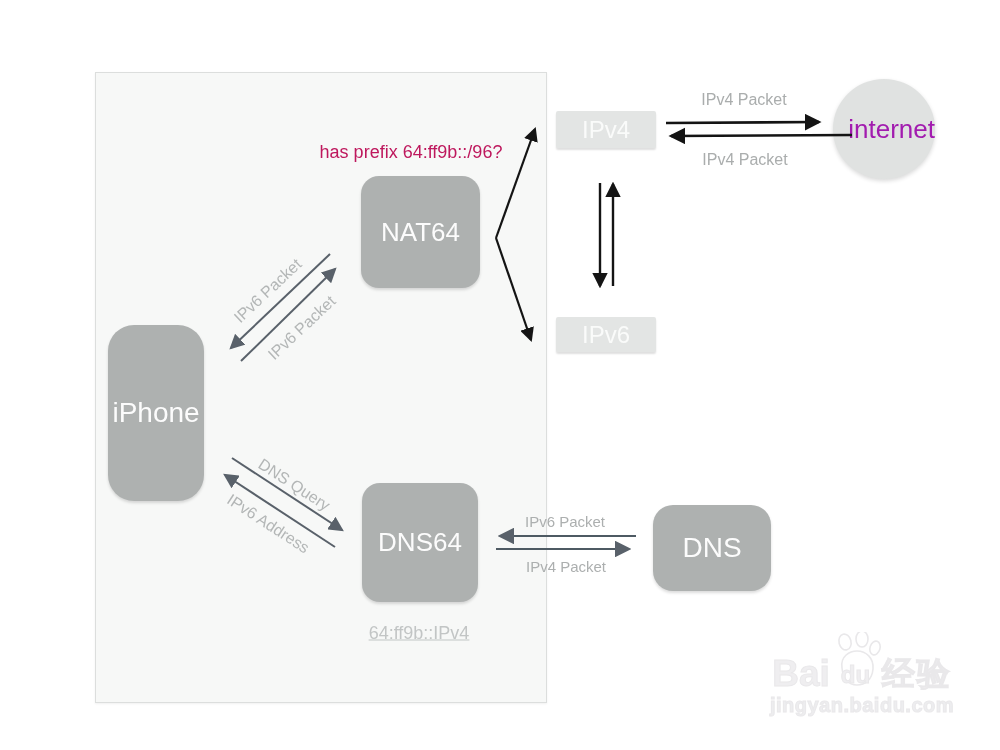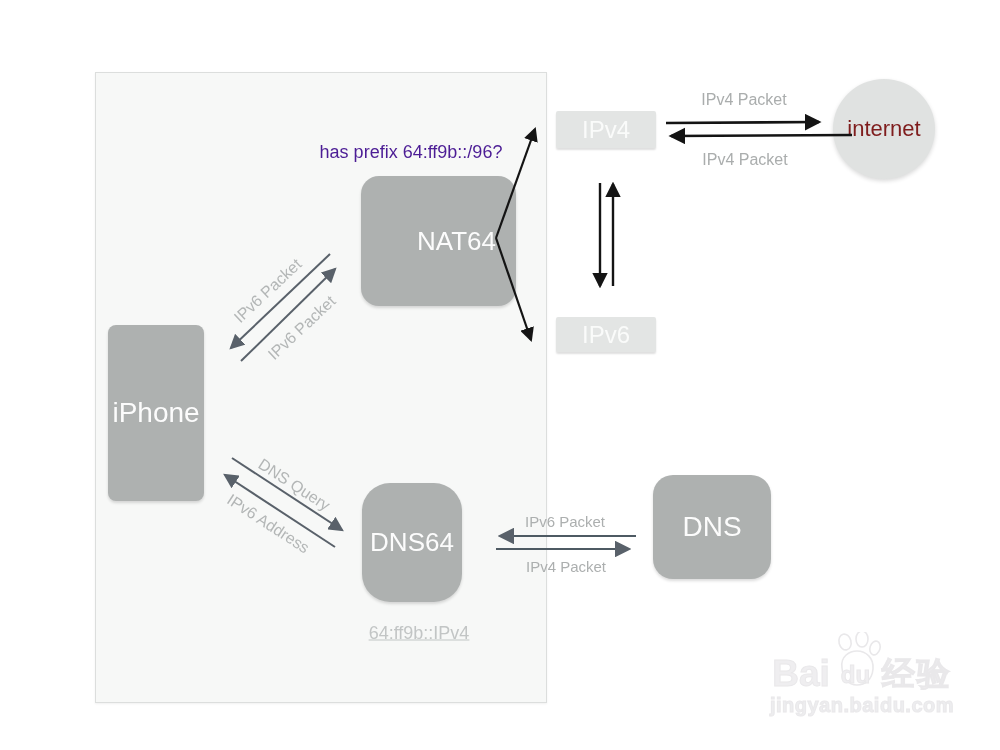--- a/index.html
+++ b/index.html
@@ -8,40 +8,40 @@
     font-family:"Liberation Sans","DejaVu Sans",sans-serif;
   }
   .panel{
     position:absolute;left:95px;top:72px;width:450px;height:629px;
     background:#f7f8f7;border:1px solid #dcdedd;box-shadow:0 1px 2px rgba(0,0,0,0.06);
   }
   .node{
     position:absolute;display:flex;align-items:center;justify-content:center;
     background:#aeb1b0;color:#fcfcfc;box-shadow:0 2px 3px rgba(0,0,0,0.14);
   }
-  .node-iphone{left:108px;top:325px;width:96px;height:176px;border-radius:8px;font-size:28px;}
-  .node-nat64{left:361px;top:176px;width:119px;height:130px;border-radius:18px;font-size:26px;padding-left:36px;}
-  .node-dns64{left:362px;top:483px;width:100px;height:119px;border-radius:28px;font-size:26px;}
-  .node-dns{left:653px;top:475px;width:118px;height:104px;border-radius:20px;font-size:28px;}
+  .node-iphone{left:108px;top:325px;width:96px;height:176px;border-radius:26px;font-size:28px;}
+  .node-nat64{left:361px;top:176px;width:119px;height:112px;border-radius:18px;font-size:26px;}
+  .node-dns64{left:362px;top:483px;width:116px;height:119px;border-radius:18px;font-size:26px;}
+  .node-dns{left:653px;top:505px;width:118px;height:86px;border-radius:20px;font-size:28px;}
   .node-internet{left:833px;top:79px;width:102px;height:100px;border-radius:50%;
-    background:#e0e2e1;color:#7f1d1d;font-size:22px;box-shadow:0 2px 4px rgba(0,0,0,0.15);}
+    background:#e0e2e1;color:#a21caf;font-size:26px;box-shadow:0 2px 4px rgba(0,0,0,0.15);justify-content:flex-end;}
   .chip{
     position:absolute;display:flex;align-items:center;justify-content:center;
     background:#e3e5e4;color:#fafbfa;box-shadow:0 2px 2px rgba(0,0,0,0.13);
     border-radius:2px;font-size:24px;
   }
   .chip-ipv4{left:556px;top:111px;width:100px;height:37px;}
   .chip-ipv6{left:556px;top:317px;width:100px;height:35px;}
   .lbl{
     position:absolute;white-space:nowrap;color:#b3b6b6;
     transform:translate(-50%,-50%);font-size:16px;
   }
   .lbl.rot-up{transform:translate(-50%,-50%) rotate(-43deg);}
   .lbl.rot-down{transform:translate(-50%,-50%) rotate(33deg);}
-  .lbl-prefix{left:411px;top:152px;font-size:18px;color:#4c1d95;}
+  .lbl-prefix{left:411px;top:152px;font-size:18px;color:#be185d;}
   .lbl-ipv6pkt-a{left:268px;top:291px;}
   .lbl-ipv6pkt-b{left:302px;top:328px;}
   .lbl-dnsquery{left:294px;top:485px;}
   .lbl-ipv6addr{left:268px;top:524px;}
   .lbl-ipv4pkt-top{left:744px;top:100px;color:#aaadad;}
   .lbl-ipv4pkt-bot{left:745px;top:160px;color:#aaadad;}
   .lbl-convert{left:703px;top:237px;font-size:15px;text-align:center;line-height:20px;color:#b0b3b3;}
   .lbl-ipv6pkt-dns{left:565px;top:521px;font-size:15px;color:#acafaf;}
   .lbl-ipv4pkt-dns{left:566px;top:566px;font-size:15px;color:#acafaf;}
   .lbl-mapping{left:419px;top:633px;font-size:18px;color:#c2c5c5;text-decoration:underline;}

